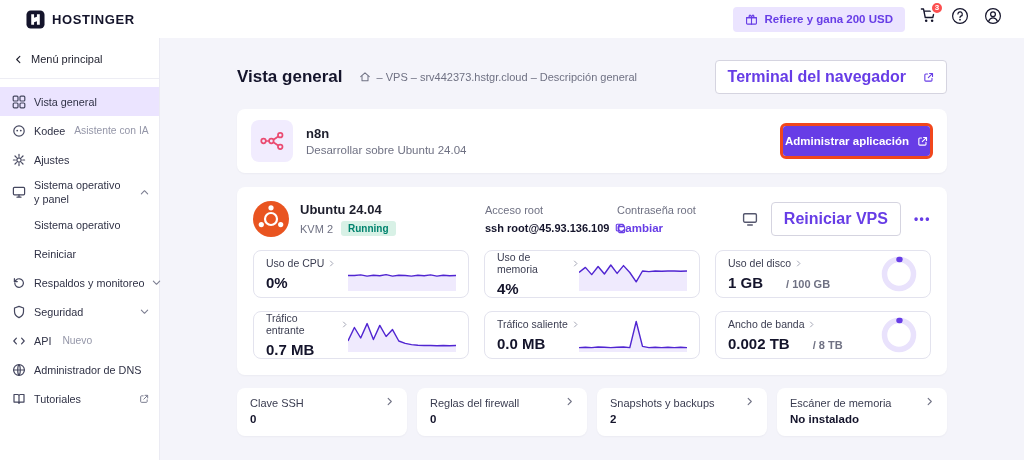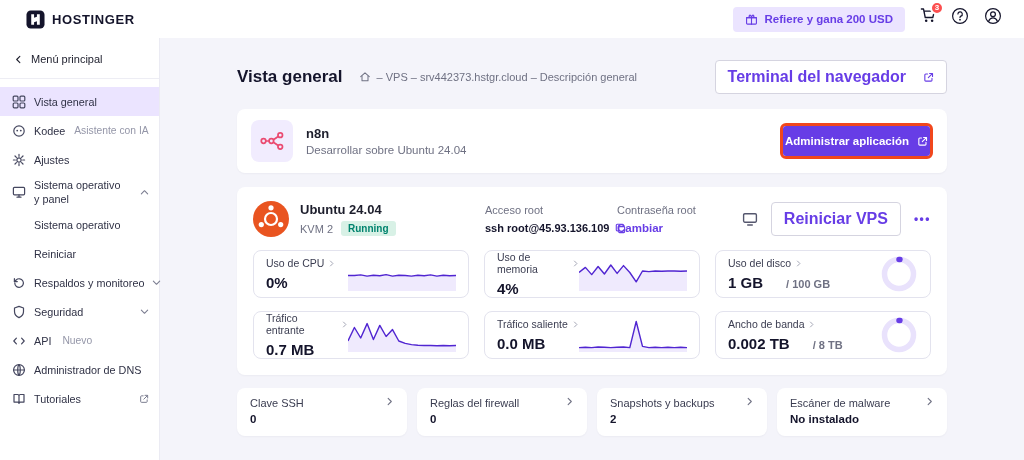--- a/index.html
+++ b/index.html
@@ -515,21 +515,21 @@
           <div class="mini-value">2</div>
         </div>
         <span class="mini-chev">
             <svg class="ic" width="9" height="9" viewBox="0 0 10 10">
               <path d="M3.5 1.5 7 5 3.5 8.5"></path>
             </svg>
           </span>
       </div>
       <div class="mini-card">
         <div>
-          <div class="mini-label">Escáner de malware</div>
+          <div class="mini-label">Escáner de memoria</div>
           <div class="mini-value">No instalado</div>
         </div>
         <span class="mini-chev">
             <svg class="ic" width="9" height="9" viewBox="0 0 10 10">
               <path d="M3.5 1.5 7 5 3.5 8.5"></path>
             </svg>
           </span>
       </div>
     </div>
 

